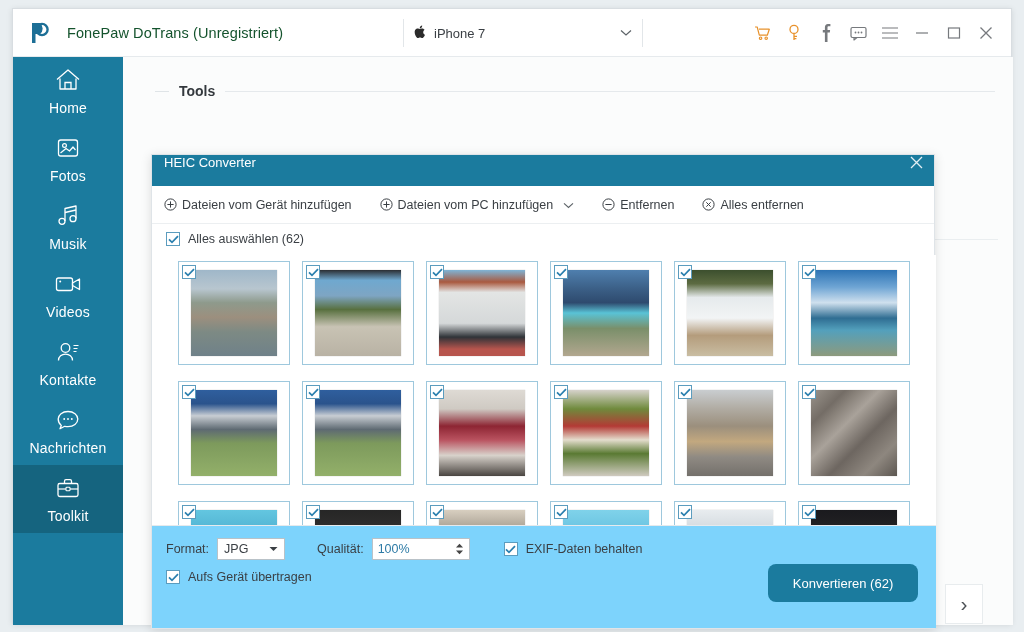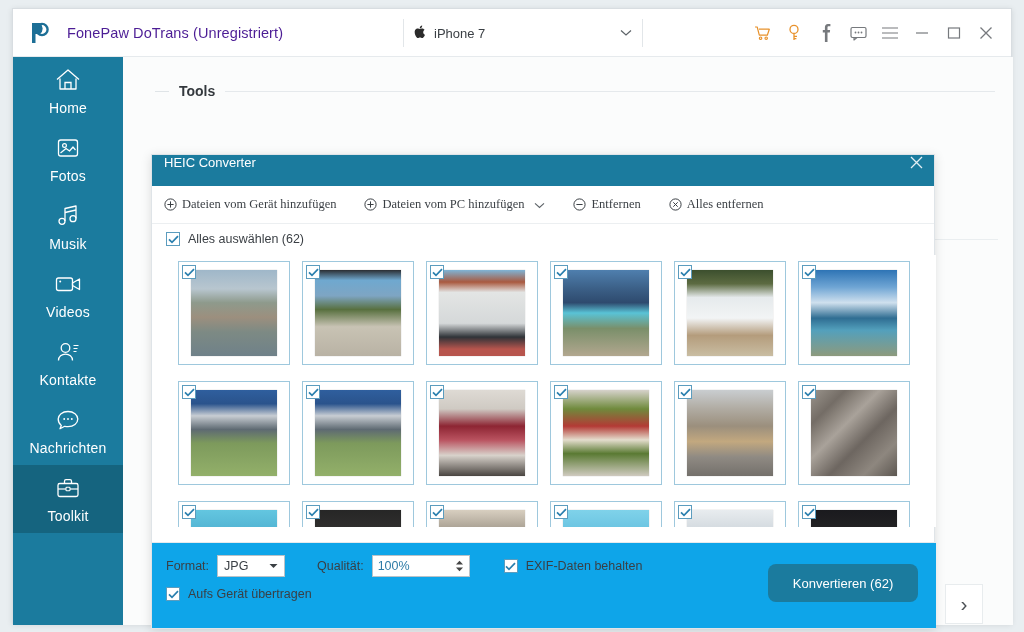--- a/index.html
+++ b/index.html
@@ -29,21 +29,21 @@
     display: flex; align-items: center;
   }
   #brand { display: flex; align-items: center; margin-left: 14px; }
   #brand-logo {
     width: 26px; height: 26px;
     color: #1d6f96;
   }
   #brand-title {
     margin-left: 14px;
     font-size: 14.5px;
-    color: #4c1d95;
+    color: #14532d;
     letter-spacing: .1px;
   }
 
   
   #device-selector {
     position: absolute;
     left: 390px; top: 10px;
     width: 240px; height: 28px;
     display: flex; align-items: center;
     border-left: 1px solid #e2e6e9;
@@ -133,21 +133,20 @@
   }
   #dlg-title { color: #fff; font-size: 13px; flex: 1; }
   #dlg-close { color: #e3eef3; cursor: default; display:flex; }
 
   #dlg-toolbar {
     height: 38px;
     display: flex; align-items: center;
     padding-left: 12px;
     border-bottom: 1px solid #eceff1;
     background: #ffffff;
-    font-family: Liberation Serif, serif;
   }
   .tb-btn {
     display: flex; align-items: center;
     font-size: 12.5px; color: #3a3f44;
     margin-right: 28px;
     cursor: default;
   }
   .tb-ico { margin-right: 5px; display:flex; align-items:center; }
   .tb-caret { margin-left: 10px; color: #666; font-size: 11px; }
 
@@ -203,22 +202,22 @@
     background: #cfd6da;
     position: relative;
     overflow: hidden;
     box-shadow: 0 0 1px rgba(0,0,0,.25);
   }
 
   
   #options-panel {
     position: absolute;
     left: 0; bottom: 0;
-    width: 784px; height: 86px;
-    background: #0ea5e9;
+    width: 784px; height: 103px;
+    background: #7dd3fc;
     border-top: 1px solid #e6eaed;
   }
   #row-format {
     display: flex; align-items: center;
     padding: 12px 0 0 14px;
   }
   .opt-label { font-size: 12.5px; color: #3a3f44; }
   #format-select {
     margin-left: 8px;
     width: 68px; height: 22px;

